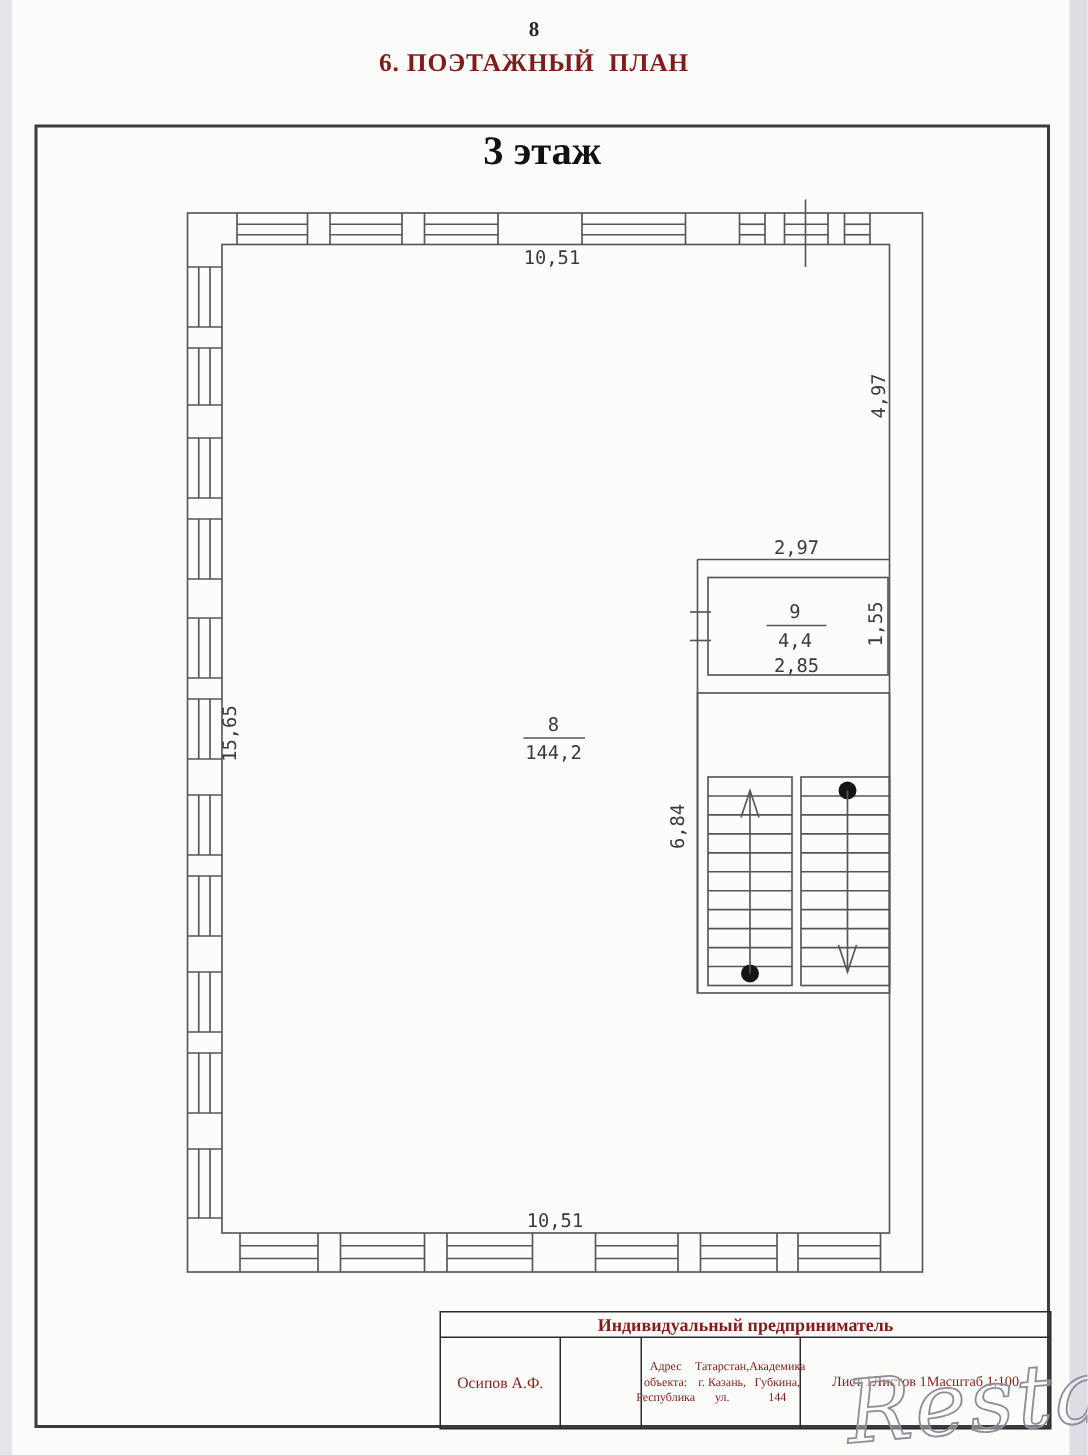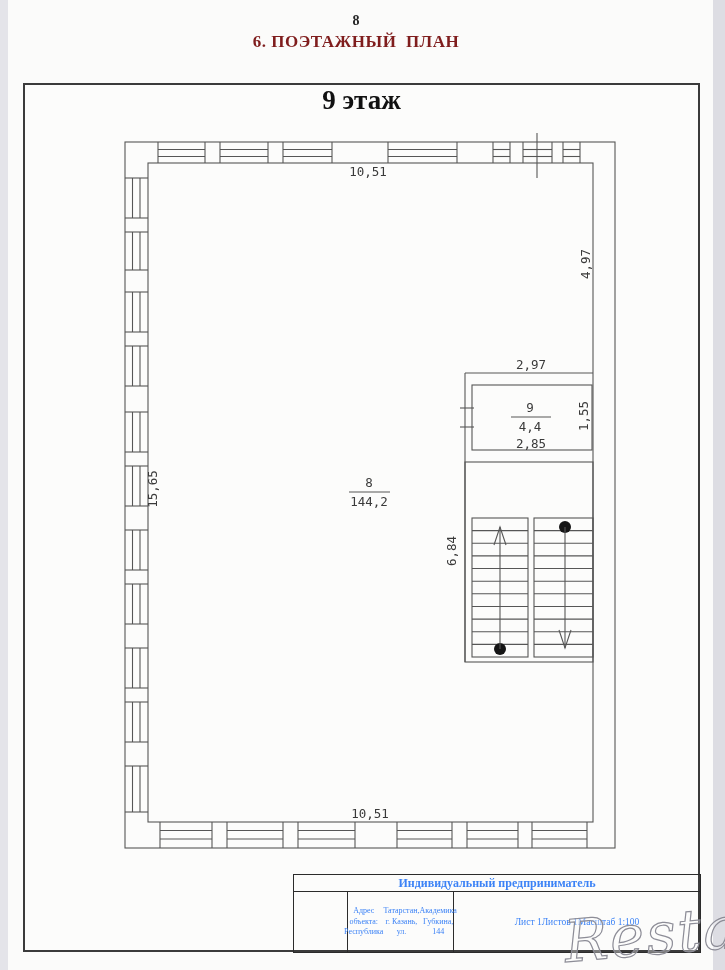--- a/index.html
+++ b/index.html
@@ -19,21 +19,21 @@
     border:2px solid #3b3b3b;box-sizing:border-box;background:#fcfcfb;}
   .floor-title{position:absolute;top:85px;left:23px;width:677px;text-align:center;
     font-size:27px;font-weight:bold;color:#111;}
   .plan-svg{position:absolute;left:0;top:0;}
   .plan-svg line,.plan-svg rect,.plan-svg path{stroke:#565656;stroke-width:1.1;fill:none;}
   .plan-svg .dot{fill:#151515;stroke:none;}
   .plan-svg text{font-family:"DejaVu Sans Mono",monospace;font-size:12.5px;
     fill:#3a3a3a;stroke:none;}
   .tblock{position:absolute;left:293px;top:874px;width:408px;height:79px;
     border:1.5px solid #2b2b2b;box-sizing:border-box;display:flex;flex-direction:column;
-    font-family:"Liberation Serif",serif;color:#3b82f6;background:rgba(252,252,251,.0);}
+    font-family:"Liberation Serif",serif;color:#7f1d1d;background:rgba(252,252,251,.0);}
   .tb-r1{height:17px;border-bottom:1.5px solid #2b2b2b;font-weight:bold;font-size:12px;
     line-height:16px;text-align:center;box-sizing:border-box;}
   .tb-r2{height:15px;border-bottom:1.5px solid #2b2b2b;font-weight:bold;font-size:9.5px;
     line-height:13px;text-align:center;box-sizing:border-box;}
   .tb-r3{flex:1;display:flex;}
   .tb-c{border-right:1.5px solid #2b2b2b;box-sizing:border-box;display:flex;
     flex-direction:row;align-items:center;justify-content:center;text-align:center;}
   .tb-c:last-child{border-right:none;}
   .tb-c1{width:75px;font-size:10.5px;}
   .tb-c2{width:80px;font-size:10.5px;}
@@ -47,21 +47,21 @@
 </head>
 <body>
 
 <div class="edge left"></div>
 <div class="edge right"></div>
 
 <div class="hdr-num">8</div>
 <div class="hdr-title">6. ПОЭТАЖНЫЙ  ПЛАН</div>
 
 <div class="frame"></div>
-<div class="floor-title">9 этаж</div>
+<div class="floor-title">3 этаж</div>
 
 <svg class="plan-svg" width="725" height="970" viewBox="0 0 725 970" xmlns="http://www.w3.org/2000/svg">
 
   <g>
     <rect x="125" y="142" width="490" height="706"></rect>
     <rect x="148" y="163" width="445" height="659"></rect>
   </g>
 
   <g id="g-windows">
       <line x1="158" y1="149.5" x2="205" y2="149.5"></line>
@@ -224,20 +224,21 @@
 
   <text x="369" y="487" text-anchor="middle">8</text>
   <text x="369" y="506" text-anchor="middle">144,2</text>
   <text x="530" y="412" text-anchor="middle">9</text>
   <text x="530" y="431" text-anchor="middle">4,4</text>
 </svg>
 
 <div class="tblock">
   <div class="tb-r1">Индивидуальный предприниматель</div>
   <div class="tb-r3">
+    <div class="tb-c tb-c2">Осипов А.Ф.</div>
     <div class="tb-c tb-c3"></div>
     <div class="tb-c tb-c4">
       <div>Адрес объекта: Республика</div>
       <div>Татарстан, г. Казань, ул.</div>
       <div>Академика Губкина, 144</div>
     </div>
     <div class="tb-c tb-c5">
       <div>Лист 1</div>
       <div>Листов 1</div>
       <div>Масштаб 1:100</div>

